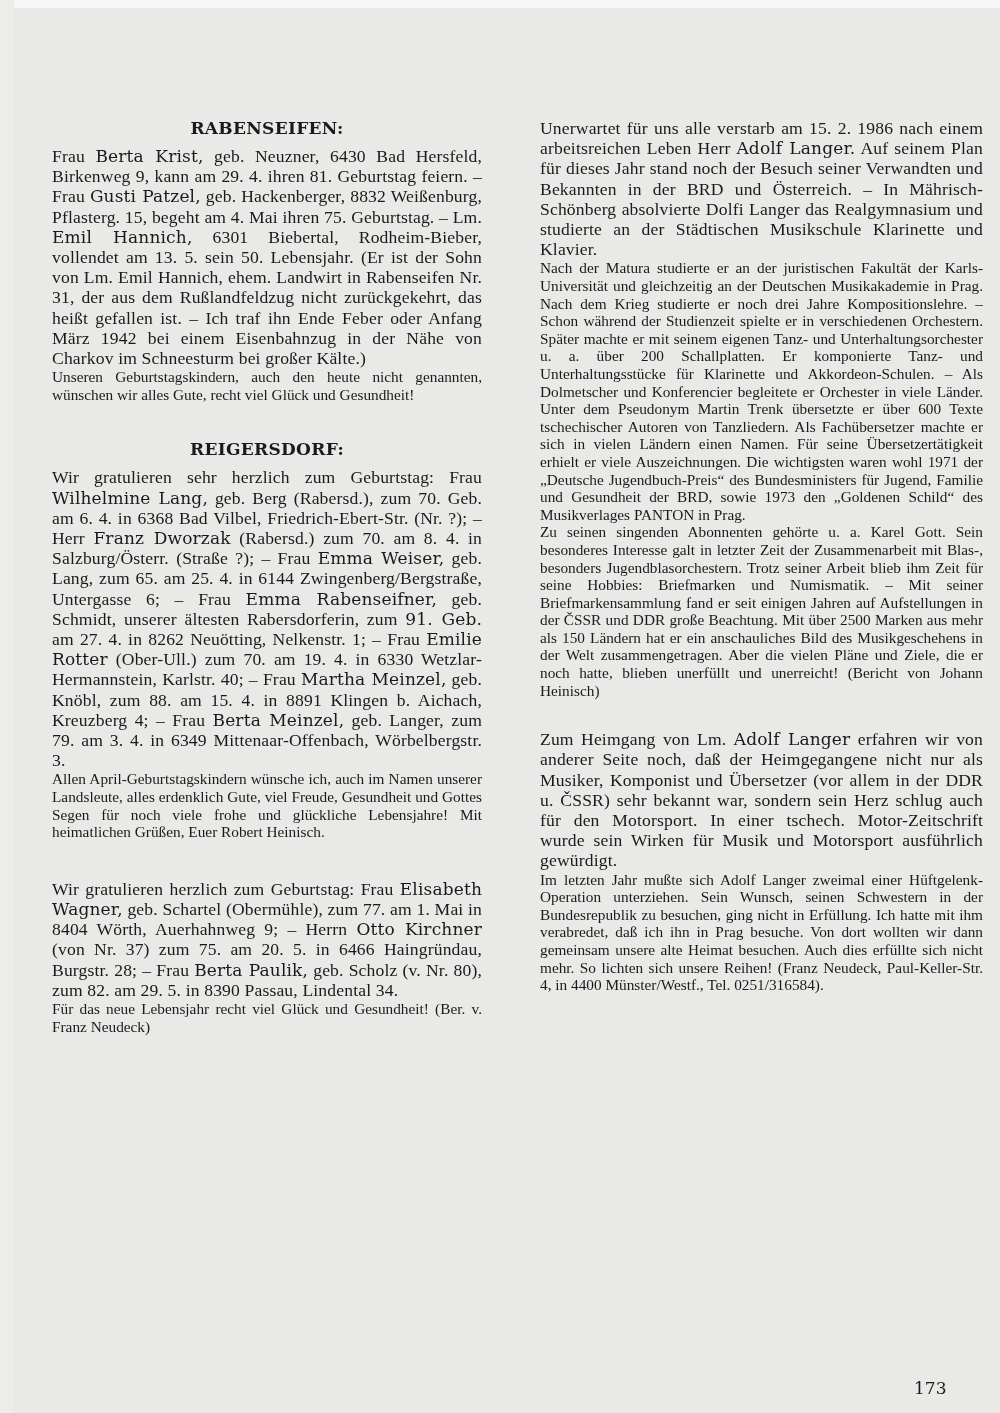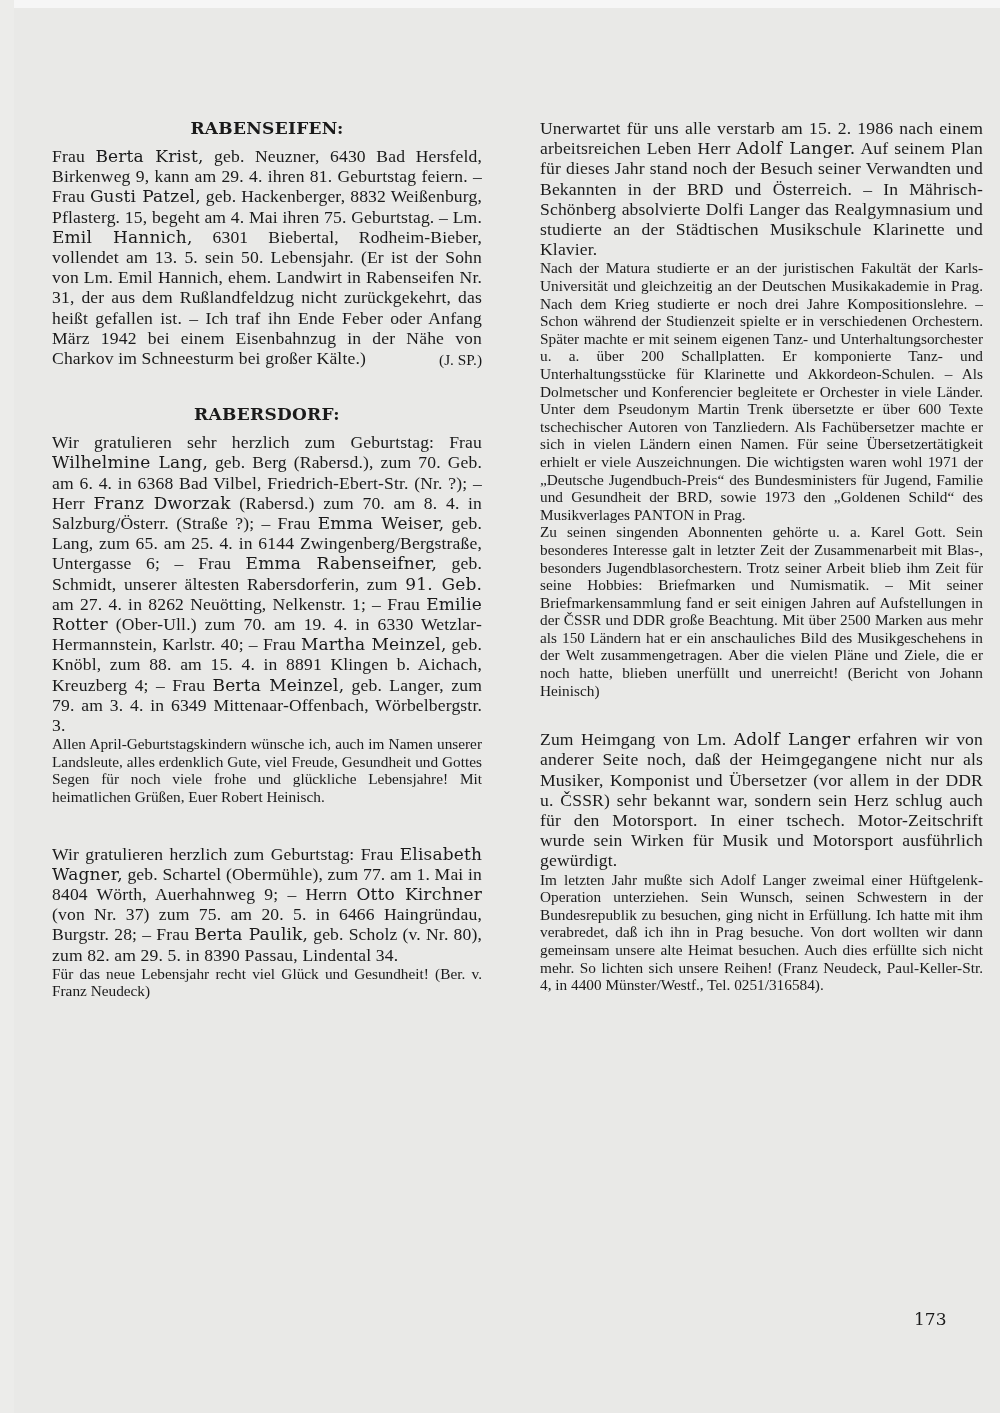--- a/index.html
+++ b/index.html
@@ -24,42 +24,41 @@
     letter-spacing: 0.15px;
   }
   .para-lg b { font-family: "DejaVu Serif", serif; font-size: 17px; font-weight: normal; }
   .para-sm {
     font-size: 15.3px; line-height: 17.6px; text-align: justify; margin: 0;
     font-family: Liberation Serif, serif;
   }
   .sign-row { display: flex; justify-content: space-between; }
   .section { position: relative; }
   .page-number {
-    position: absolute; left: 914px; top: 1309px; font-size: 17px;
+    position: absolute; left: 914px; top: 1378px; font-size: 17px;
     font-family: "DejaVu Serif", serif;
   }
 </style>
 </head>
 <body>
 
 <div class="top-strip"></div>
 <div class="left-strip"></div>
 
 <div class="col col-left">
   <div class="section">
     <h2 class="heading">RABENSEIFEN:</h2>
     <p class="para-lg">Frau <b>Berta Krist,</b> geb. Neuzner, 6430 Bad Hersfeld, Birkenweg 9, kann am 29. 4. ihren 81. Geburtstag feiern. – Frau <b>Gusti Patzel,</b> geb. Hackenberger, 8832 Weißenburg, Pflasterg. 15, begeht am 4. Mai ihren 75. Geburtstag. – Lm. <b>Emil Hannich,</b> 6301 Biebertal, Rodheim-Bieber, vollendet am 13. 5. sein 50. Lebensjahr. (Er ist der Sohn von Lm. Emil Hannich, ehem. Landwirt in Rabenseifen Nr. 31, der aus dem Rußlandfeldzug nicht zurückgekehrt, das heißt gefallen ist. – Ich traf ihn Ende Feber oder Anfang März 1942 bei einem Eisenbahnzug in der Nähe von Charkov im Schneesturm bei großer Kälte.)</p>
-    <div class="para-sm sign-row" style="margin-top:-17.6px;">
-      <span></span>
-      <span>(J. SP.)</span>
-    </div>
+    <p class="para-sm">
+      <span>Unseren Geburtstagskindern, auch den heute nicht genannten, wünschen wir alles Gute, recht viel Glück und Gesundheit!</span>
+    </p>
   </div>
 
   <div class="section" style="margin-top:36px;">
-    <h2 class="heading">RABERSDORF:</h2>
+    <h2 class="heading">REIGERSDORF:</h2>
     <p class="para-lg">Wir gratulieren sehr herzlich zum Geburtstag: Frau <b>Wilhelmine Lang,</b> geb. Berg (Rabersd.), zum 70. Geb. am 6. 4. in 6368 Bad Vilbel, Friedrich-Ebert-Str. (Nr. ?); – Herr <b>Franz Dworzak</b> (Rabersd.) zum 70. am 8. 4. in Salzburg/Österr. (Straße ?); – Frau <b>Emma Weiser,</b> geb. Lang, zum 65. am 25. 4. in 6144 Zwingenberg/Bergstraße, Untergasse 6; – Frau <b>Emma Rabenseifner,</b> geb. Schmidt, unserer ältesten Rabersdorferin, zum <b>91. Geb.</b> am 27. 4. in 8262 Neuötting, Nelkenstr. 1; – Frau <b>Emilie Rotter</b> (Ober-Ull.) zum 70. am 19. 4. in 6330 Wetzlar-Hermannstein, Karlstr. 40; – Frau <b>Martha Meinzel,</b> geb. Knöbl, zum 88. am 15. 4. in 8891 Klingen b. Aichach, Kreuzberg 4; – Frau <b>Berta Meinzel,</b> geb. Langer, zum 79. am 3. 4. in 6349 Mittenaar-Offenbach, Wörbelbergstr. 3.</p>
     <p class="para-sm">Allen April-Geburtstagskindern wünsche ich, auch im Namen unserer Landsleute, alles erdenklich Gute, viel Freude, Gesundheit und Gottes Segen für noch viele frohe und glückliche Lebensjahre! Mit heimatlichen Grüßen, Euer Robert Heinisch.</p>
   </div>
 
   <div class="section" style="margin-top:38px;">
     <p class="para-lg">Wir gratulieren herzlich zum Geburtstag: Frau <b>Elisabeth Wagner,</b> geb. Schartel (Obermühle), zum 77. am 1. Mai in 8404 Wörth, Auerhahnweg 9; – Herrn <b>Otto Kirchner</b> (von Nr. 37) zum 75. am 20. 5. in 6466 Haingründau, Burgstr. 28; – Frau <b>Berta Paulik,</b> geb. Scholz (v. Nr. 80), zum 82. am 29. 5. in 8390 Passau, Lindental 34.</p>
     <p class="para-sm">Für das neue Lebensjahr recht viel Glück und Gesundheit! (Ber. v. Franz Neudeck)</p>
   </div>
 </div>
 

